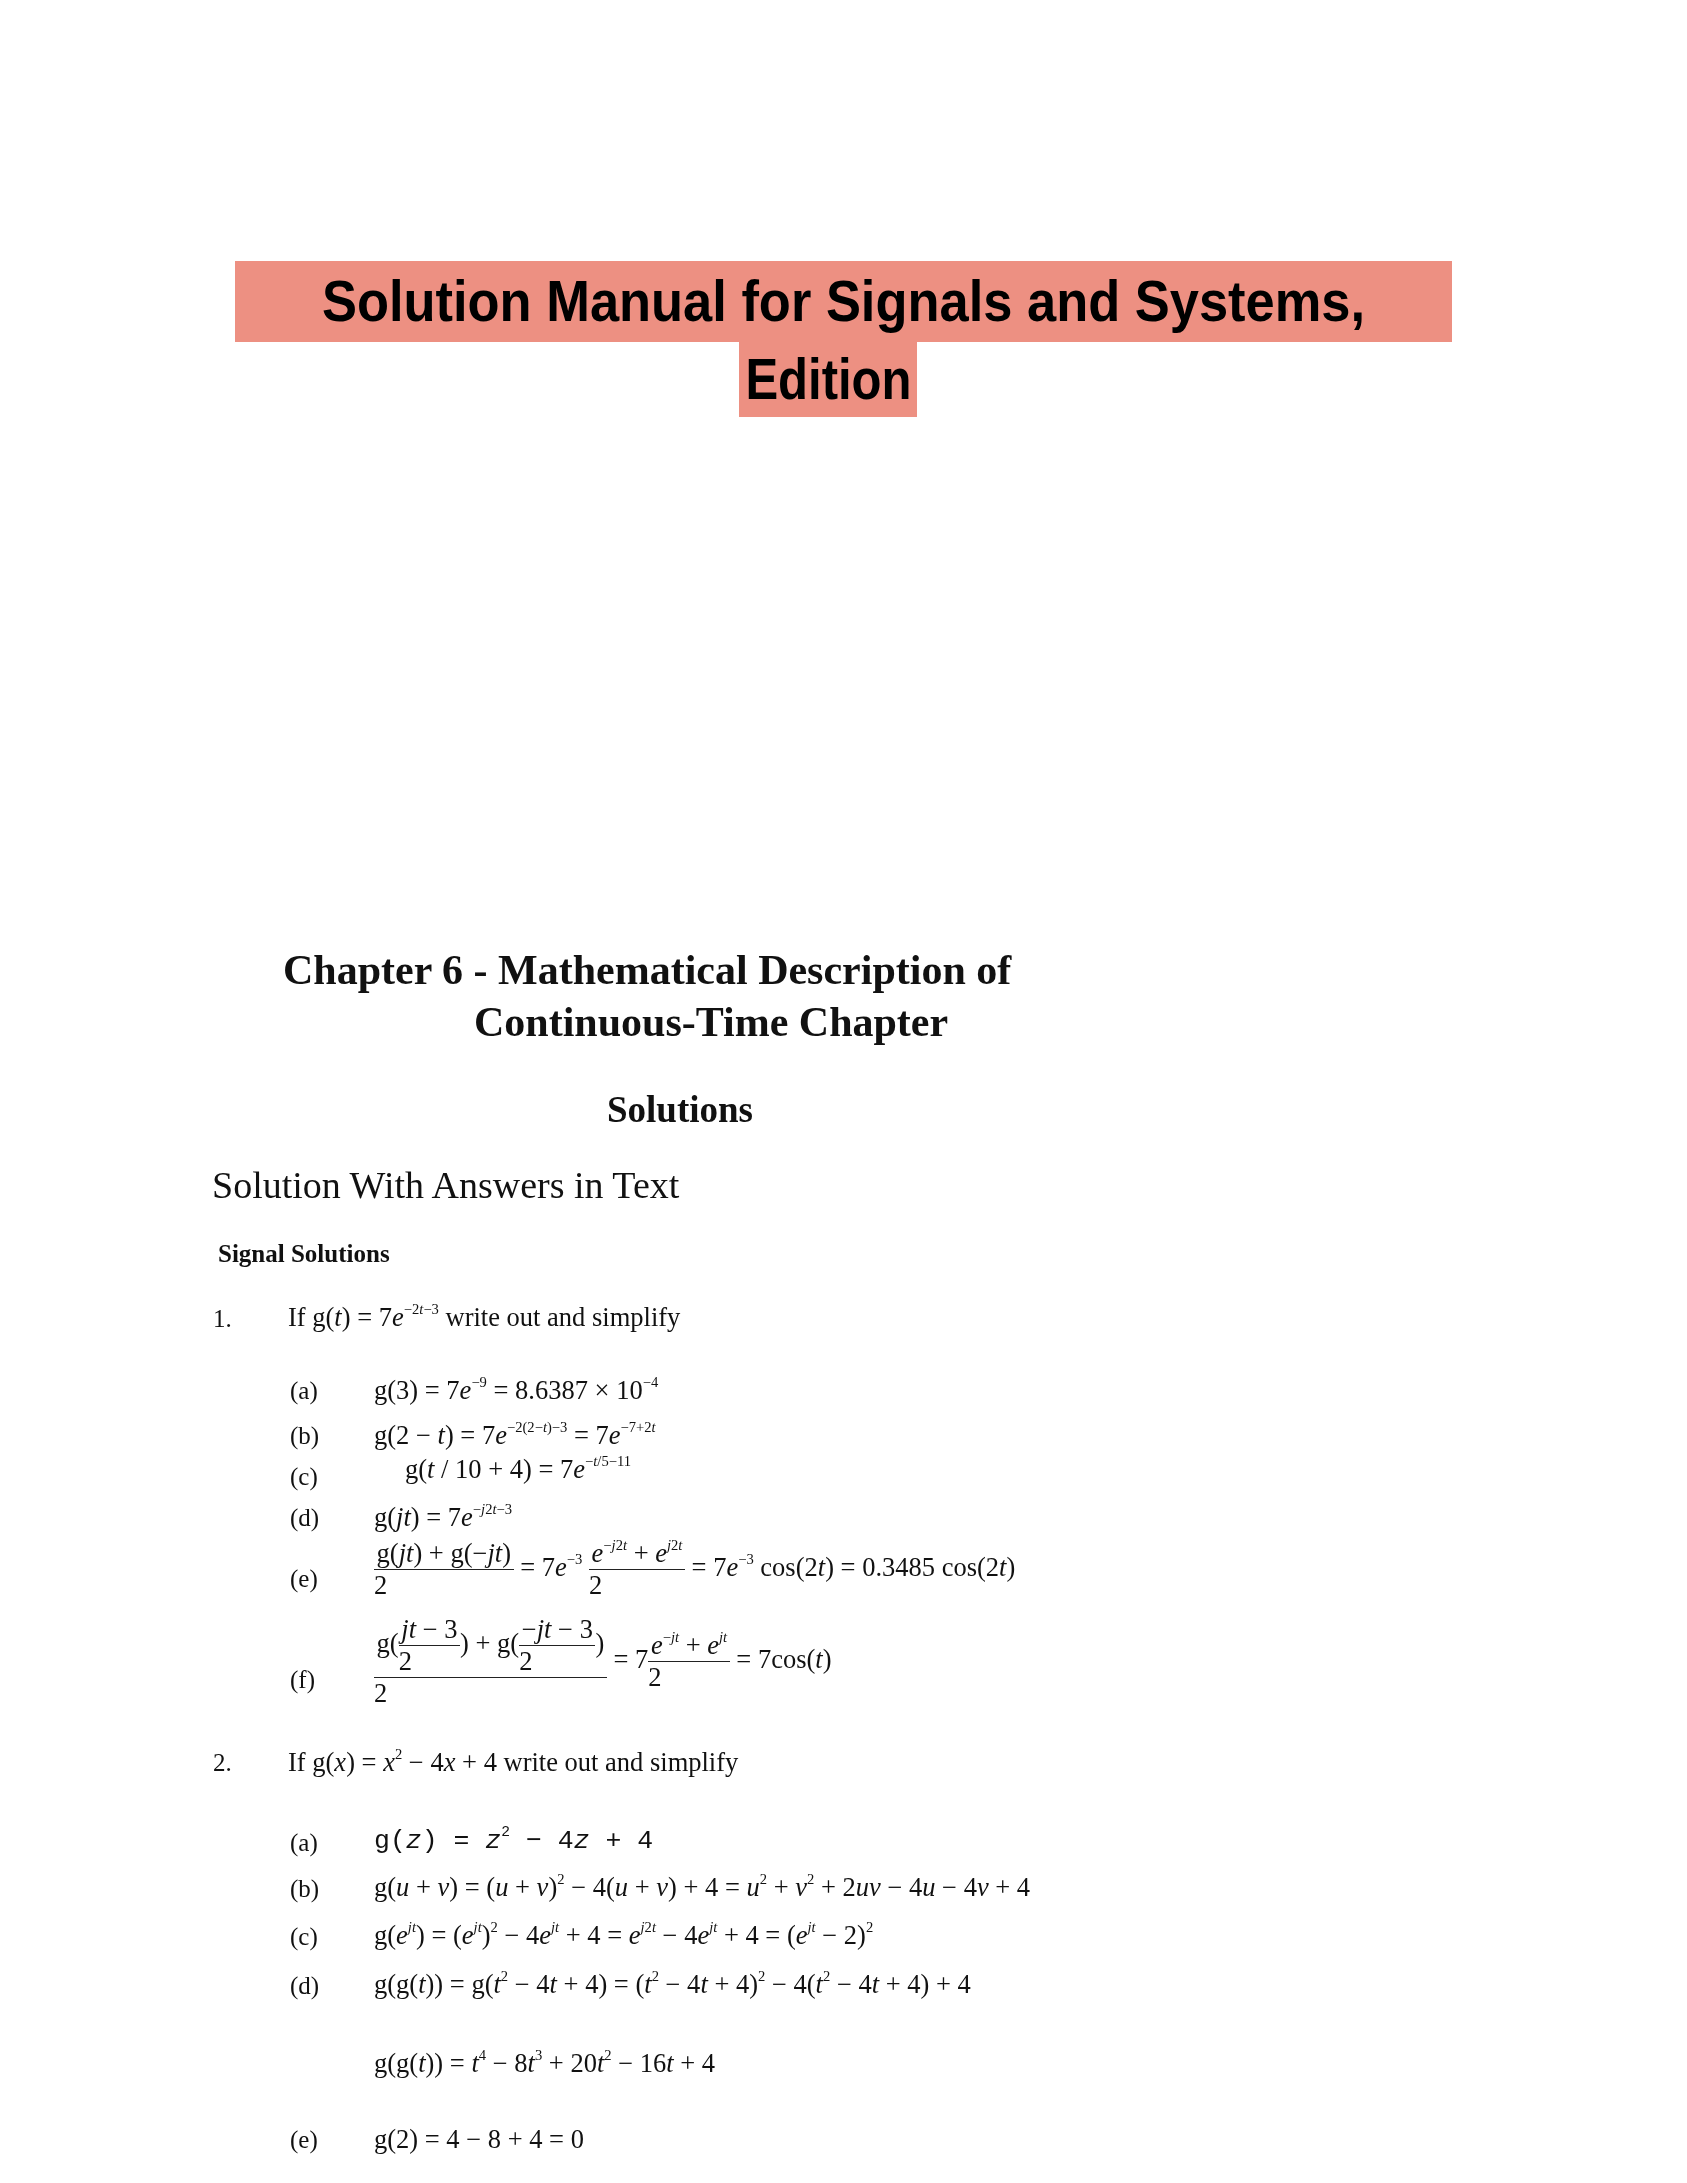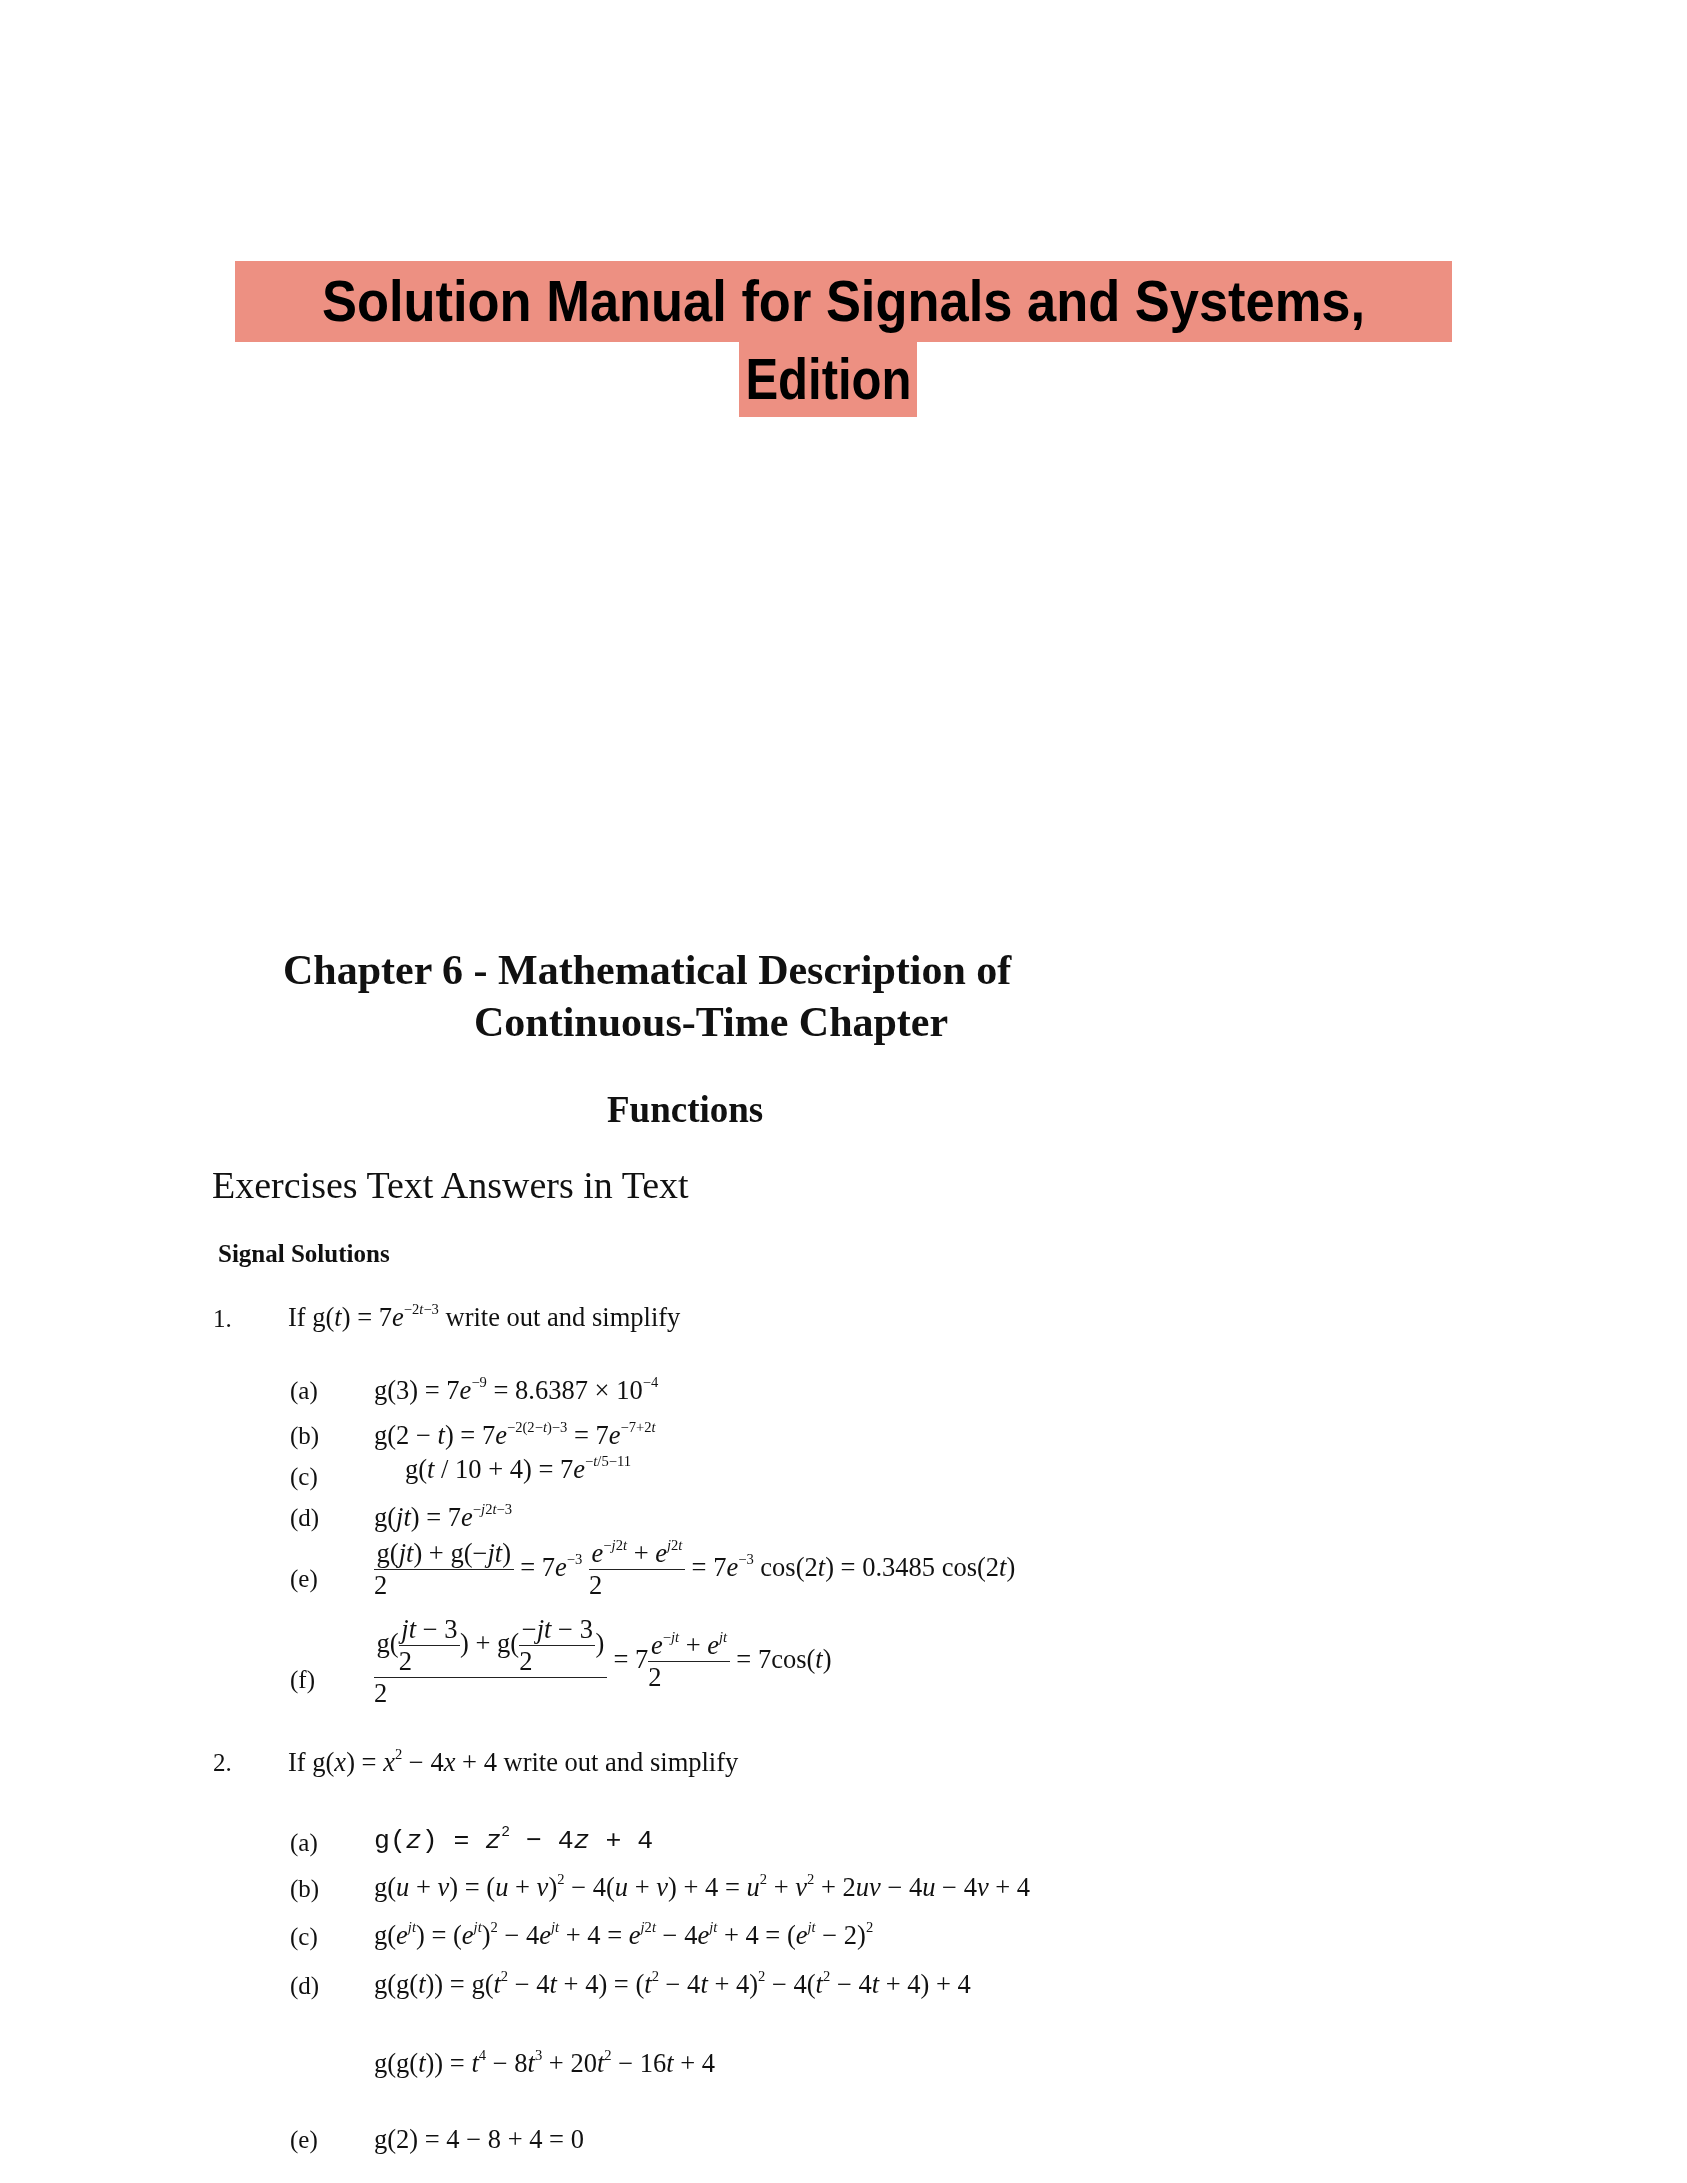--- a/index.html
+++ b/index.html
@@ -32,22 +32,22 @@
 
 <div class="title-l1">
   <span>Solution Manual for Signals and Systems, 3rd</span>
 </div>
 <div class="title-l2">
   <span>Edition</span>
 </div>
 
 <div class="abs serif chapter">Chapter 6 -  Mathematical Description of</div>
 <div class="abs serif chapter2">Continuous-Time Chapter</div>
-<div class="abs serif solutions">Functions</div>
-<div class="abs serif exercises">Exercises Text Answers in Text</div>
+<div class="abs serif solutions">Solutions</div>
+<div class="abs serif exercises">Solution With Answers in Text</div>
 <div class="abs serif sigfun">Signal Solutions</div>
 
 <div class="abs serif num" style="left:213px; top:1305px;">1.</div>
 <div class="abs serif eq" style="left:288px; top:1302px;">If g(<i>t</i>) = 7<i>e</i><sup>−2<i>t</i>−3</sup> write out and simplify</div>
 
 <div class="abs serif lbl" style="left:290px; top:1377px;">(a)</div>
 <div class="abs serif eq" style="left:374px; top:1375px;">g(3) = 7<i>e</i><sup>−9</sup> = 8.6387 × 10<sup>−4</sup></div>
 
 <div class="abs serif lbl" style="left:290px; top:1422px;">(b)</div>
 <div class="abs serif eq" style="left:374px; top:1420px;">g(2 − <i>t</i>) = 7<i>e</i><sup>−2(2−<i>t</i>)−3</sup> = 7<i>e</i><sup>−7+2<i>t</i></sup></div>

